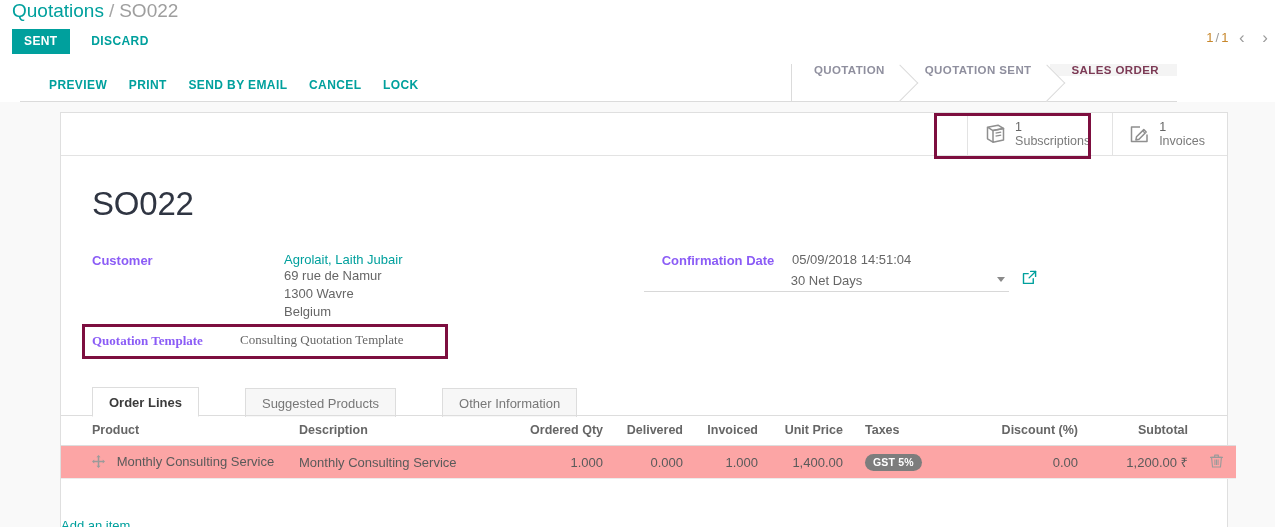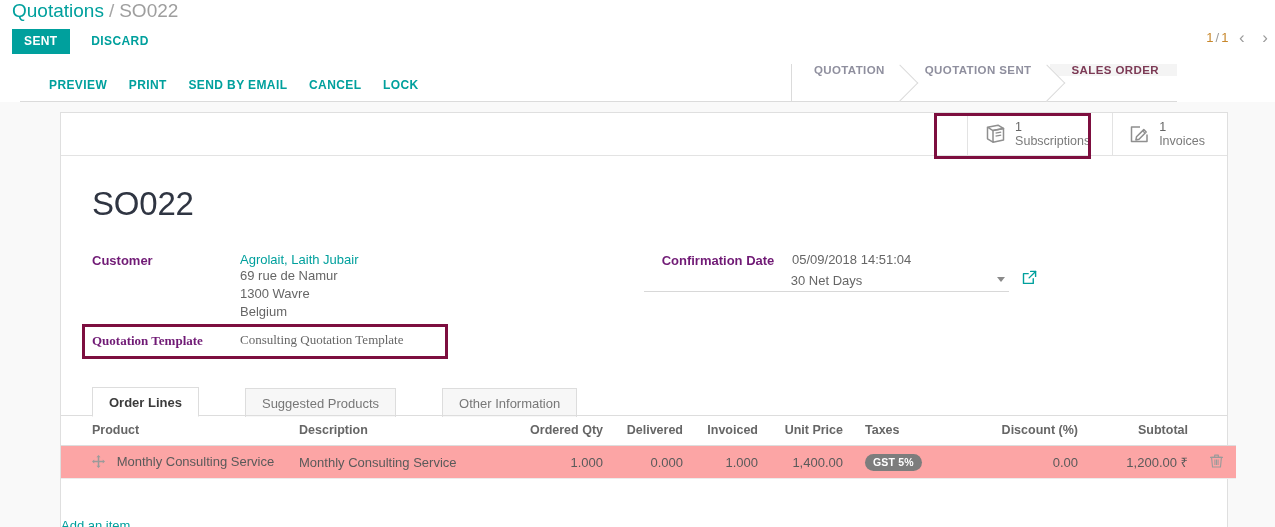--- a/index.html
+++ b/index.html
@@ -123,27 +123,27 @@
     position: absolute; left: 31px; top: 72px;
     font-size: 33px; color: #2f3542; font-weight: normal; letter-spacing: -.2px;
   }
 
   .grp { position: absolute; top: 139px; font-size: 13px; }
   .grp-left { left: 31px; width: 520px; }
   .grp-right { left: 583px; width: 545px; text-align: center; }
 
   .f-row { display: flex; margin-bottom: 4px; }
   .f-lbl {
-    width: 148px; flex: 0 0 148px; color: #701a75; font-weight: bold;
+    width: 148px; flex: 0 0 148px; color: #8b5cf6; font-weight: bold;
     font-size: 13px; padding-top: 1px;
   }
   .f-val { color: #666666; font-size: 13px; }
   .f-val.link { color: #00a09d; cursor: pointer; }
   .addr-line { color: #666666; font-size: 13px; line-height: 18px; }
-  .addr-blk { padding-left: 0; }
+  .addr-blk { padding-left: 0; margin-left: 44px; }
 
   .f-input-wrap {
     position: relative; flex: 1; border-bottom: 1px solid #d8d8d8;
     padding-bottom: 3px; max-width: 365px;
   }
   .caret {
     position: absolute; right: 4px; top: 4px; width: 0; height: 0;
     border-left: 4px solid transparent; border-right: 4px solid transparent;
     border-top: 5px solid #8a8a8a; cursor: pointer;
   }

